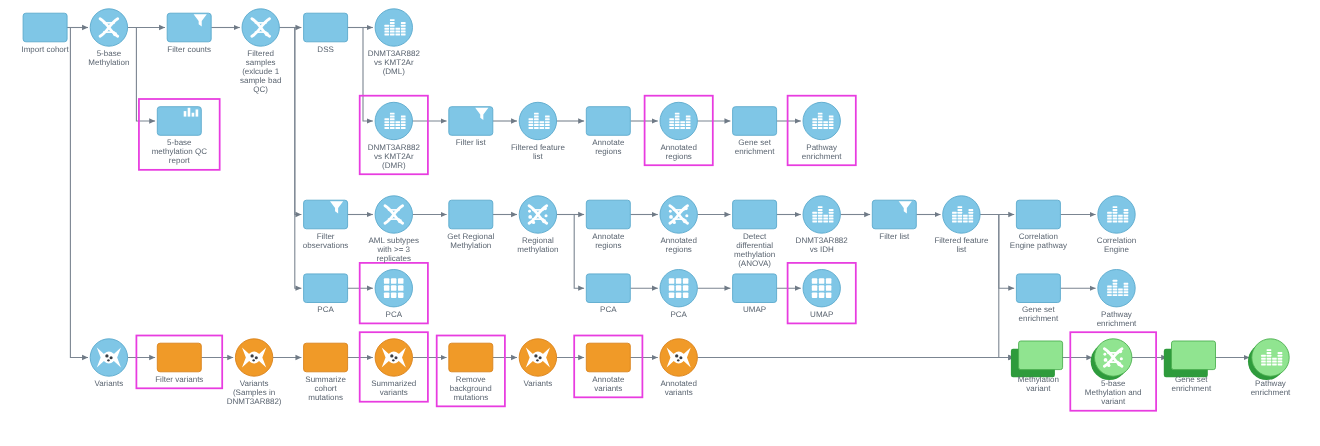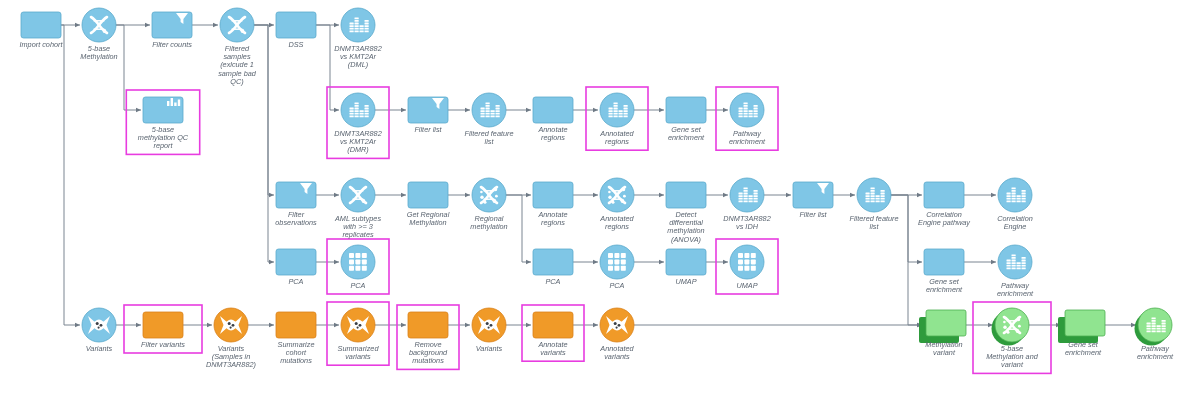--- a/index.html
+++ b/index.html
@@ -1,17 +1,17 @@
 <!DOCTYPE html>
 <html><head>
 <meta charset="utf-8">
 <style>
   html,body{margin:0;padding:0;background:#ffffff;}
   body{width:1200px;height:405px;font-family:"Liberation Sans",sans-serif;overflow:hidden;}
-  #canvas{position:relative;width:1200px;height:405px;font-style:italic;}
+  #canvas{position:relative;width:1200px;height:405px;}
   svg{display:block;}
   text{font-family:"Liberation Sans",sans-serif;fill:#5a6470;}
 </style>
 </head>
 <body>
 
 <div id="canvas">
   <svg id="flow" width="1200" height="405" viewBox="0 0 1200 405">
     <defs>
       <marker id="arrow" viewBox="0 0 10 10" refX="9" refY="5" markerWidth="6" markerHeight="6" orient="auto-start-reverse">

